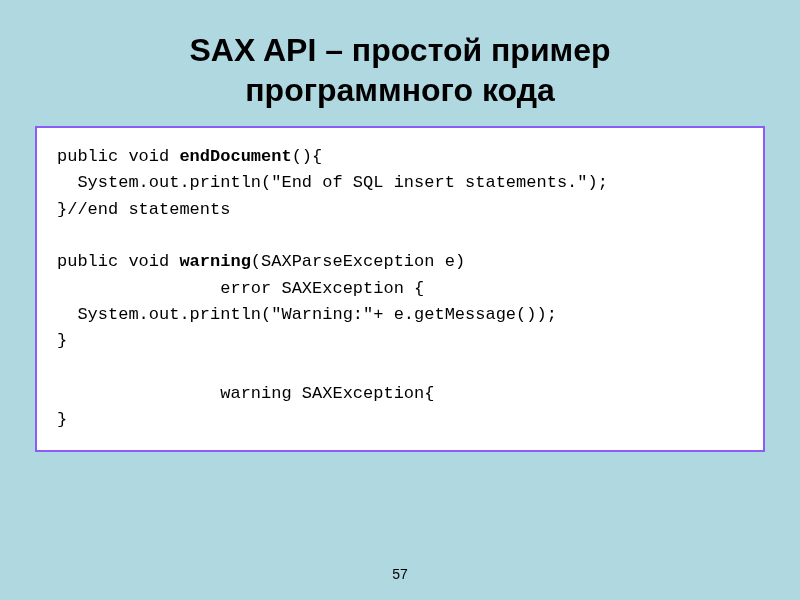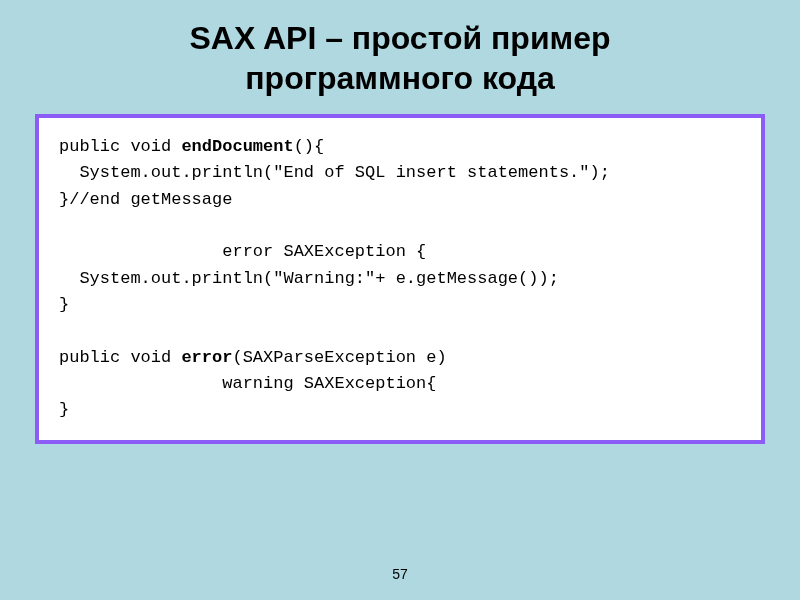--- a/index.html
+++ b/index.html
@@ -15,34 +15,34 @@
       font-family: Arial, sans-serif;
       display: flex;
       flex-direction: column;
       align-items: center;
       position: relative;
       overflow: hidden;
     }
 
     .title-area {
       text-align: center;
-      margin-top: 18px;
+      margin-top: 30px;
       margin-bottom: 16px;
     }
 
     .title-line {
       font-size: 32px;
       font-weight: bold;
       color: #000;
       line-height: 1.25;
     }
 
     .code-box {
       background-color: #fff;
-      border: 4px solid #8b5cf6;
+      border: 2px solid #8b5cf6;
       width: 730px;
       padding: 16px 20px;
       font-family: 'Courier New', Courier, monospace;
       font-size: 17px;
       line-height: 1.55;
       color: #000;
     }
 
     .code-line {
       white-space: pre;
@@ -66,24 +66,24 @@
 <body>
 
 <div class="title-area">
   <div class="title-line">SAX API – простой пример</div>
   <div class="title-line">программного кода</div>
 </div>
 
 <div class="code-box">
   <span class="code-line">public void <span class="bold">endDocument</span>(){</span>
   <span class="code-line">  System.out.println("End of SQL insert statements.");</span>
-  <span class="code-line">}//end getMessage</span>
+  <span class="code-line">}//end statements</span>
   <span class="code-line"> </span>
+  <span class="code-line">public void <span class="bold">warning</span>(SAXParseException e)</span>
   <span class="code-line">                error SAXException {</span>
   <span class="code-line">  System.out.println("Warning:"+ e.getMessage());</span>
   <span class="code-line">}</span>
   <span class="code-line"> </span>
-  <span class="code-line">public void <span class="bold">error</span>(SAXParseException e)</span>
   <span class="code-line">                warning SAXException{</span>
   <span class="code-line">}</span>
 </div>
 
 <div class="page-number">57</div>
 
 </body></html>

